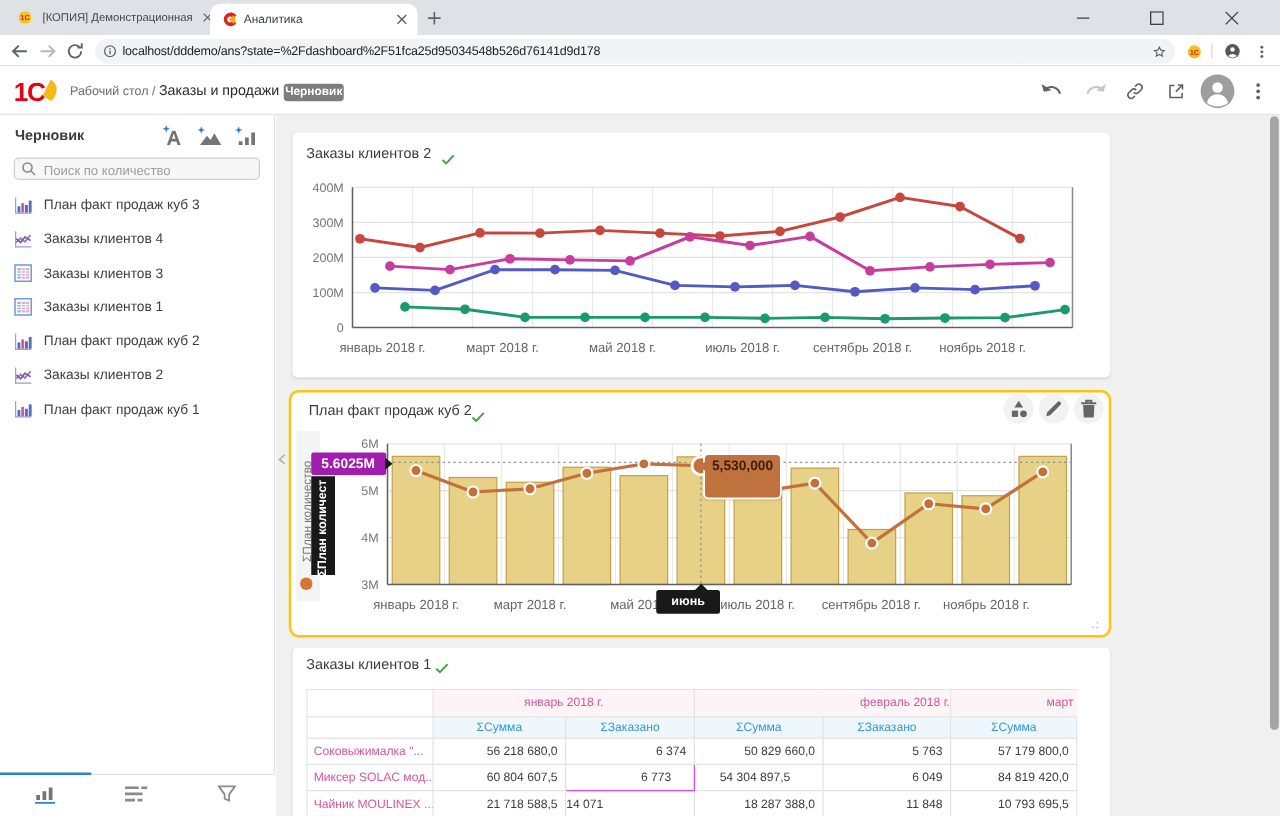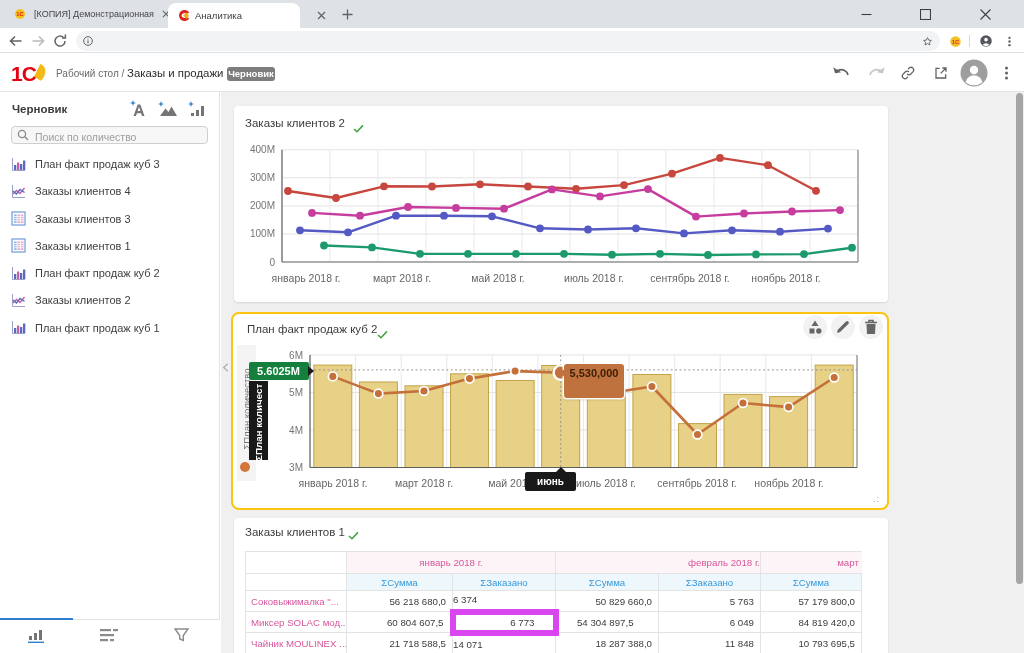--- a/index.html
+++ b/index.html
@@ -10,21 +10,21 @@
     <div class="abs" style="left:8px;top:0;width:158px;height:28px;">
       <svg class="abs" style="left:7px;top:9px" width="10" height="10" viewBox="0 0 12 12">
         <circle cx="6" cy="6" r="6" fill="#f6c21a"></circle>
         <text x="6" y="8.8" text-anchor="middle" font-size="7" font-weight="bold" fill="#d22">1C</text>
       </svg>
       <div class="abs" style="left:26px;top:8.5px;width:122px;height:13px;overflow:hidden;font-size:9px;color:#45474a;white-space:nowrap">[КОПИЯ] Демонстрационная ба</div>
       <svg class="abs" style="left:154px;top:10px" width="8" height="8" viewBox="0 0 9 9">
         <path d="M1 1 L8 8 M8 1 L1 8" stroke="#5f6368" stroke-width="1.2"></path>
       </svg>
     </div>
-    <div class="abs" style="left:168px;top:3px;width:132px;height:25px;background:#fff;border-radius:8px 8px 0 0">
+    <div class="abs" style="left:168px;top:3px;width:166px;height:25px;background:#fff;border-radius:8px 8px 0 0">
       <svg class="abs" style="left:9px;top:6px" width="13" height="13" viewBox="0 0 24 24">
         <path d="M22.5 17.5 A 10.2 10.2 0 1 1 22.5 6.5 L 17 9.8 A 4.4 4.4 0 1 0 17 14.2 Z" fill="#e0231f"></path>
         <path d="M11.5 12.2 L18.3 5.8 Q21.5 9 21.3 12.4 Q21 16 18.2 18.6 Z" fill="#f0ad14"></path>
       </svg>
       <div class="abs" style="left:27px;top:7px;font-size:9.5px;color:#3c4043;white-space:nowrap">Аналитика</div>
       <svg class="abs" style="left:149px;top:8px" width="9" height="9" viewBox="0 0 9 9">
         <path d="M1 1 L8 8 M8 1 L1 8" stroke="#5f6368" stroke-width="1.2"></path>
       </svg>
     </div>
     <svg class="abs" style="left:342px;top:9px" width="11" height="11" viewBox="0 0 11 11">
@@ -48,20 +48,21 @@
     </svg>
     <svg class="abs" style="left:52px;top:33px" width="16" height="16" viewBox="0 0 16 16">
       <path d="M13 8 A 5 5 0 1 1 11.5 4.5" fill="none" stroke="#5f6368" stroke-width="1.5"></path>
       <path d="M13.4 1.6 V5 H10" fill="none" stroke="#5f6368" stroke-width="1.5"></path>
     </svg>
     <div class="abs" style="left:76px;top:31px;width:864px;height:20px;background:#f1f3f4;border-radius:10px"></div>
     <svg class="abs" style="left:83px;top:36px" width="10" height="10" viewBox="0 0 12 12">
       <circle cx="6" cy="6" r="5.2" fill="none" stroke="#5f6368" stroke-width="1.2"></circle>
       <path d="M6 5.2 V8.8 M6 3.2 V4.3" stroke="#5f6368" stroke-width="1.3"></path>
     </svg>
+    <div class="abs" style="left:98px;top:36px;font-size:10px;letter-spacing:-0.15px;color:#202124;white-space:nowrap">localhost/dddemo/ans?state=%2Fdashboard%2F51fca25d95034548b526d76141d9d178</div>
     <svg class="abs" style="left:922px;top:35.5px" width="11" height="11" viewBox="0 0 24 24">
       <path d="M12 3.6 L14.6 9 L20.5 9.7 L16.1 13.7 L17.3 19.5 L12 16.6 L6.7 19.5 L7.9 13.7 L3.5 9.7 L9.4 9 Z" fill="none" stroke="#5f6368" stroke-width="2"></path>
     </svg>
     <svg class="abs" style="left:950px;top:36px" width="11" height="11" viewBox="0 0 13 13">
       <circle cx="6.5" cy="6.5" r="6.2" fill="#f2bf24"></circle>
       <text x="6.6" y="9.2" text-anchor="middle" font-size="7" font-weight="bold" fill="#d93025">1C</text>
     </svg>
     <div class="abs" style="left:969px;top:35px;width:1px;height:12px;background:#d6d9dc"></div>
     <svg class="abs" style="left:980px;top:35px" width="12" height="12" viewBox="0 0 14 14">
       <circle cx="7" cy="7" r="6.7" fill="#53575b"></circle>
@@ -373,21 +374,21 @@
         <rect x="2.5" y="9.5" width="5" height="5" fill="#666"></rect>
         <circle cx="11.8" cy="12" r="2.7" fill="#666"></circle>
       </svg>
       <svg class="abs" style="left:602px;top:5px" width="16" height="16" viewBox="0 0 16 16">
         <path d="M2 14 L2.8 10.8 L11 2.6 A 1.6 1.6 0 0 1 13.3 4.9 L5.1 13.1 Z" fill="#666"></path>
       </svg>
       <svg class="abs" style="left:631px;top:5px" width="14" height="16" viewBox="0 0 14 16">
         <path d="M1 3.5 H13 M5 3 V1.5 H9 V3" stroke="#666" stroke-width="1.6" fill="none"></path>
         <path d="M2.5 5 H11.5 L11 15 H3 Z" fill="#666"></path>
       </svg>
-      <div class="abs" style="left:15.5px;top:48px;width:60px;height:18px;background:#15803d;border-radius:2px;color:#fff;font-size:11px;font-weight:bold;text-align:center;line-height:18px">5.6025M</div>
+      <div class="abs" style="left:15.5px;top:48px;width:60px;height:18px;background:#a21caf;border-radius:2px;color:#fff;font-size:11px;font-weight:bold;text-align:center;line-height:18px">5.6025M</div>
       <div class="abs" style="left:75px;top:52px;width:0;height:0;border-top:5px solid transparent;border-bottom:5px solid transparent;border-left:6px solid #191919"></div>
       <div class="abs" style="left:15.5px;top:67px;width:19px;height:79px;background:#191919"></div>
       <div class="abs" style="left:-14px;top:100px;width:77px;height:15px;line-height:15px;font-size:9.8px;font-weight:bold;color:#fff;transform:rotate(-90deg);transform-origin:39.5px 7.5px;text-align:center;white-space:nowrap">ΣПлан количест</div>
       <div class="abs" style="left:7px;top:148px;width:10px;height:10px;border-radius:50%;background:#d4763b"></div>
       <div class="abs" style="left:331px;top:50px;width:60px;height:34px;background:#C0723E;border-radius:3px;color:#3d2008;font-size:11px;font-weight:bold;text-align:center;line-height:18px;box-shadow:0 0 0 1.5px rgba(255,255,255,0.95), 0 1px 3px rgba(0,0,0,0.35)">5,530,000</div>
       <div class="abs" style="left:325px;top:55px;width:0;height:0;border-top:4.5px solid transparent;border-bottom:4.5px solid transparent;border-right:7px solid #C0723E"></div>
       <div class="abs" style="left:292px;top:158px;width:51px;height:19px;background:#191919;border-radius:2px;color:#fff;font-size:10px;font-weight:bold;text-align:center;line-height:19px">июнь 2018 г.</div>
       <div class="abs" style="left:322.7px;top:153px;width:0;height:0;border-left:5px solid transparent;border-right:5px solid transparent;border-bottom:5px solid #191919"></div>
       <div class="abs" style="left:640px;top:180px;width:10px;height:10px;color:#9e9e9e;font-size:9px;letter-spacing:1px">.:</div>
     </div>
@@ -419,30 +420,30 @@
               <td style="border:1px solid #e3e3e3;background:#eef8fc;color:#3598db;text-align:center">ΣСумма</td>
               <td style="border:1px solid #e3e3e3;background:#eef8fc;color:#3598db;text-align:center">ΣЗаказано</td>
               <td style="border:1px solid #e3e3e3;background:#eef8fc;color:#3598db;text-align:center">ΣСумма</td>
               <td style="border:1px solid #e3e3e3;background:#eef8fc;color:#3598db;text-align:center">ΣЗаказано</td>
               <td style="border:1px solid #e3e3e3;background:#eef8fc;color:#3598db;text-align:center">ΣСумма</td>
               <td style="border:1px solid #e3e3e3;background:#eef8fc;color:#3598db;text-align:center">ΣЗаказано</td>
             </tr>
             <tr style="height:21px">
               <td style="border:1px solid #e3e3e3;color:#d6569c;padding-left:5px;white-space:nowrap;overflow:hidden">Соковыжималка "...</td>
               <td style="border:1px solid #e3e3e3;color:#3c3c3c;text-align:right;padding-right:6px;white-space:nowrap">56 218 680,0</td>
-              <td style="border:1px solid #e3e3e3;color:#3c3c3c;padding-right:6px;white-space:nowrap">6 374</td>
+              <td style="border:1px solid #e3e3e3;color:#3c3c3c;text-align:right;padding-right:6px;white-space:nowrap">6 374</td>
               <td style="border:1px solid #e3e3e3;color:#3c3c3c;text-align:right;padding-right:6px;white-space:nowrap">50 829 660,0</td>
               <td style="border:1px solid #e3e3e3;color:#3c3c3c;text-align:right;padding-right:6px;white-space:nowrap">5 763</td>
               <td style="border:1px solid #e3e3e3;color:#3c3c3c;text-align:right;padding-right:6px;white-space:nowrap">57 179 800,0</td>
               <td style="border:1px solid #e3e3e3;color:#3c3c3c;text-align:right;padding-right:6px;white-space:nowrap"></td>
             </tr>
             <tr style="height:21px">
               <td style="border:1px solid #e3e3e3;color:#d6569c;padding-left:5px;white-space:nowrap;overflow:hidden">Миксер SOLAC мод...</td>
               <td style="border:1px solid #e3e3e3;color:#3c3c3c;text-align:right;padding-right:6px;white-space:nowrap">60 804 607,5</td>
-              <td style="border:6px solid #d946ef;color:#3c3c3c;text-align:right;padding-right:18px;white-space:nowrap">6 773</td>
+              <td style="border:1px solid #d946ef;color:#3c3c3c;text-align:right;padding-right:18px;white-space:nowrap">6 773</td>
               <td style="border:1px solid #e3e3e3;color:#3c3c3c;text-align:center;padding-right:6px;white-space:nowrap">54 304 897,5</td>
               <td style="border:1px solid #e3e3e3;color:#3c3c3c;text-align:right;padding-right:6px;white-space:nowrap">6 049</td>
               <td style="border:1px solid #e3e3e3;color:#3c3c3c;text-align:right;padding-right:6px;white-space:nowrap">84 819 420,0</td>
               <td style="border:1px solid #e3e3e3;color:#3c3c3c;text-align:right;padding-right:6px;white-space:nowrap"></td>
             </tr>
             <tr style="height:21px">
               <td style="border:1px solid #e3e3e3;color:#d6569c;padding-left:5px;white-space:nowrap;overflow:hidden">Чайник MOULINEX ...</td>
               <td style="border:1px solid #e3e3e3;color:#3c3c3c;text-align:right;padding-right:6px;white-space:nowrap">21 718 588,5</td>
               <td style="border:1px solid #e3e3e3;color:#3c3c3c;text-align:left;padding-right:6px;white-space:nowrap">14 071</td>
               <td style="border:1px solid #e3e3e3;color:#3c3c3c;text-align:right;padding-right:6px;white-space:nowrap">18 287 388,0</td>

